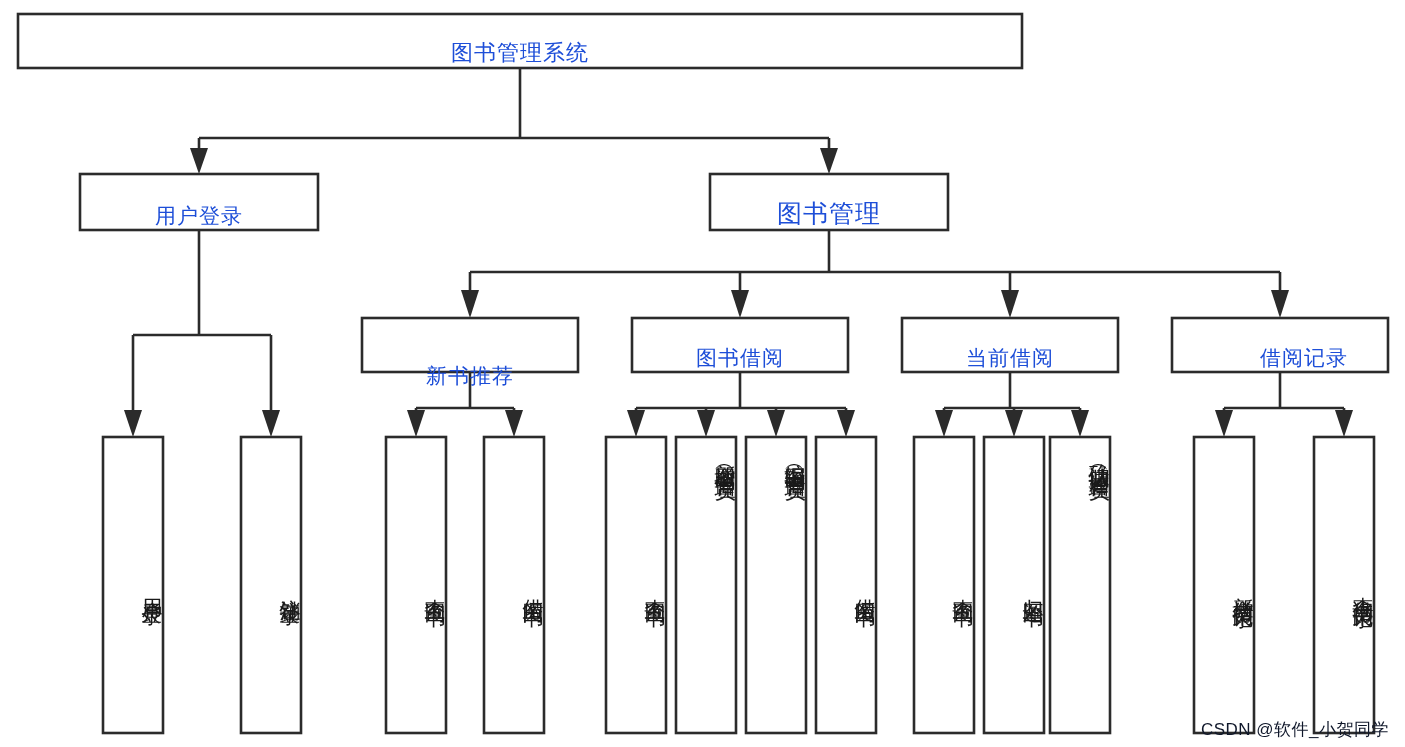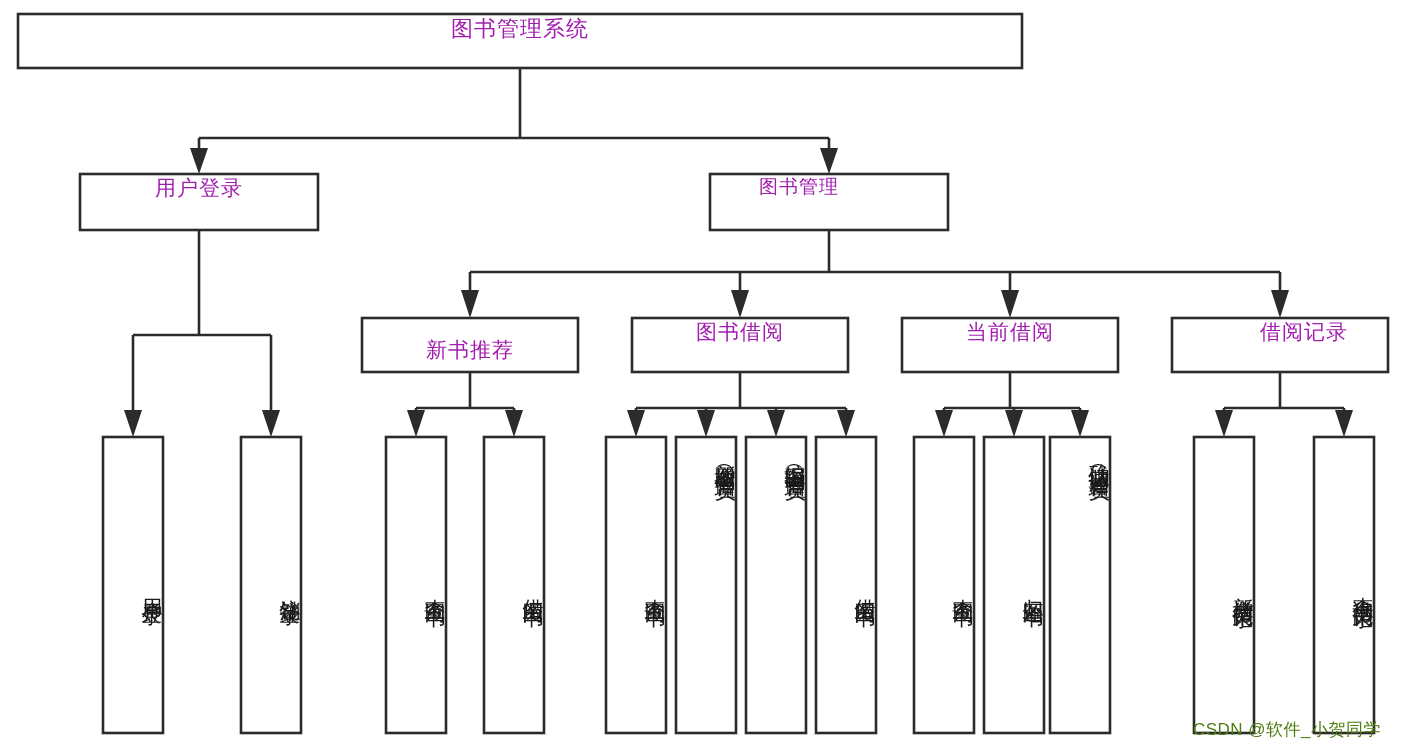--- a/index.html
+++ b/index.html
@@ -49,34 +49,34 @@
     font-size: 21px;
     line-height: 1.05;
     color: #1a1a1a;
     letter-spacing: 2.5px;
     white-space: nowrap;
     pointer-events: none;
   }
   .hlabel-wrap {
     position: absolute;
     display: flex;
-    align-items: flex-start;
+    align-items: flex-end;
     justify-content: center;
     font-size: 21px;
-    color: #a21caf;
+    color: #1d4ed8;
     letter-spacing: 1px;
     white-space: nowrap;
     pointer-events: none;
   }
   .watermark {
     position: absolute;
-    right: 24px;
+    right: 16px;
     bottom: 6px;
     font-size: 17px;
-    color: #4d7c0f;
+    color: #0f172a;
     letter-spacing: 0.5px;
     white-space: nowrap;
     pointer-events: none;
   }
 </style>
 </head>
 <body>
 
 <div id="diagram-root">
 
@@ -182,21 +182,21 @@
       </g>
   </svg>
 
   <div id="labels-layer">
       <div class="hlabel-wrap" style="left: 18px; top: 14px; width: 1004px; height: 54px; font-size: 22px;">
         <span>图书管理系统</span>
       </div>
       <div class="hlabel-wrap" style="left: 80px; top: 174px; width: 238px; height: 56px; font-size: 21px;">
         <span>用户登录</span>
       </div>
-      <div class="hlabel-wrap" style="left: 680px; top: 174px; width: 238px; height: 56px; font-size: 19px;">
+      <div class="hlabel-wrap" style="left: 710px; top: 174px; width: 238px; height: 56px; font-size: 25px;">
         <span>图书管理</span>
       </div>
       <div class="hlabel-wrap" style="left: 362px; top: 336px; width: 216px; height: 54px; font-size: 21px;">
         <span>新书推荐</span>
       </div>
       <div class="hlabel-wrap" style="left: 632px; top: 318px; width: 216px; height: 54px; font-size: 21px; border-radius: 16px;">
         <span>图书借阅</span>
       </div>
       <div class="hlabel-wrap" style="left: 902px; top: 318px; width: 216px; height: 54px; font-size: 21px;">
         <span>当前借阅</span>

